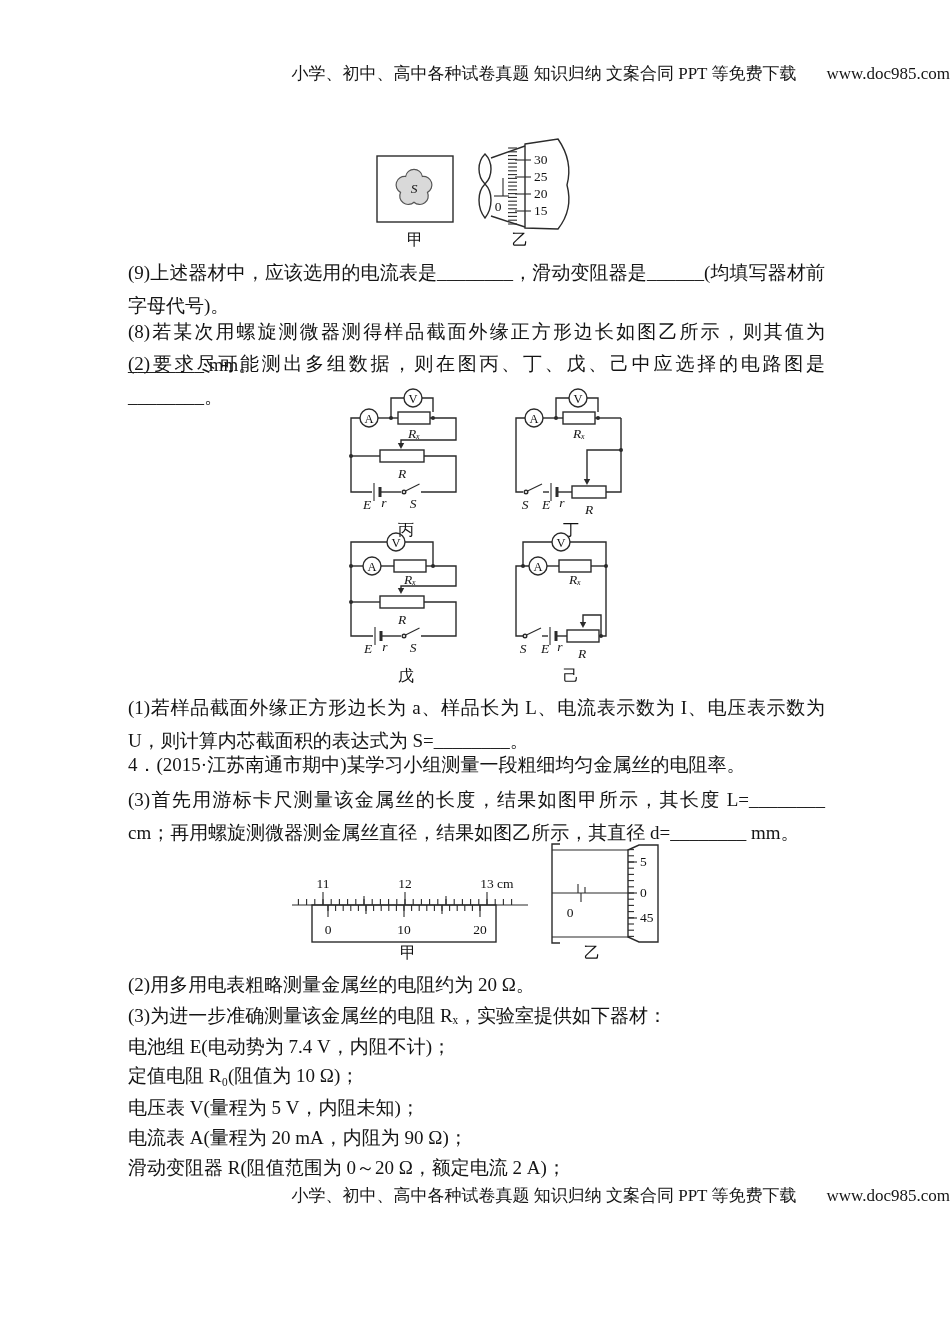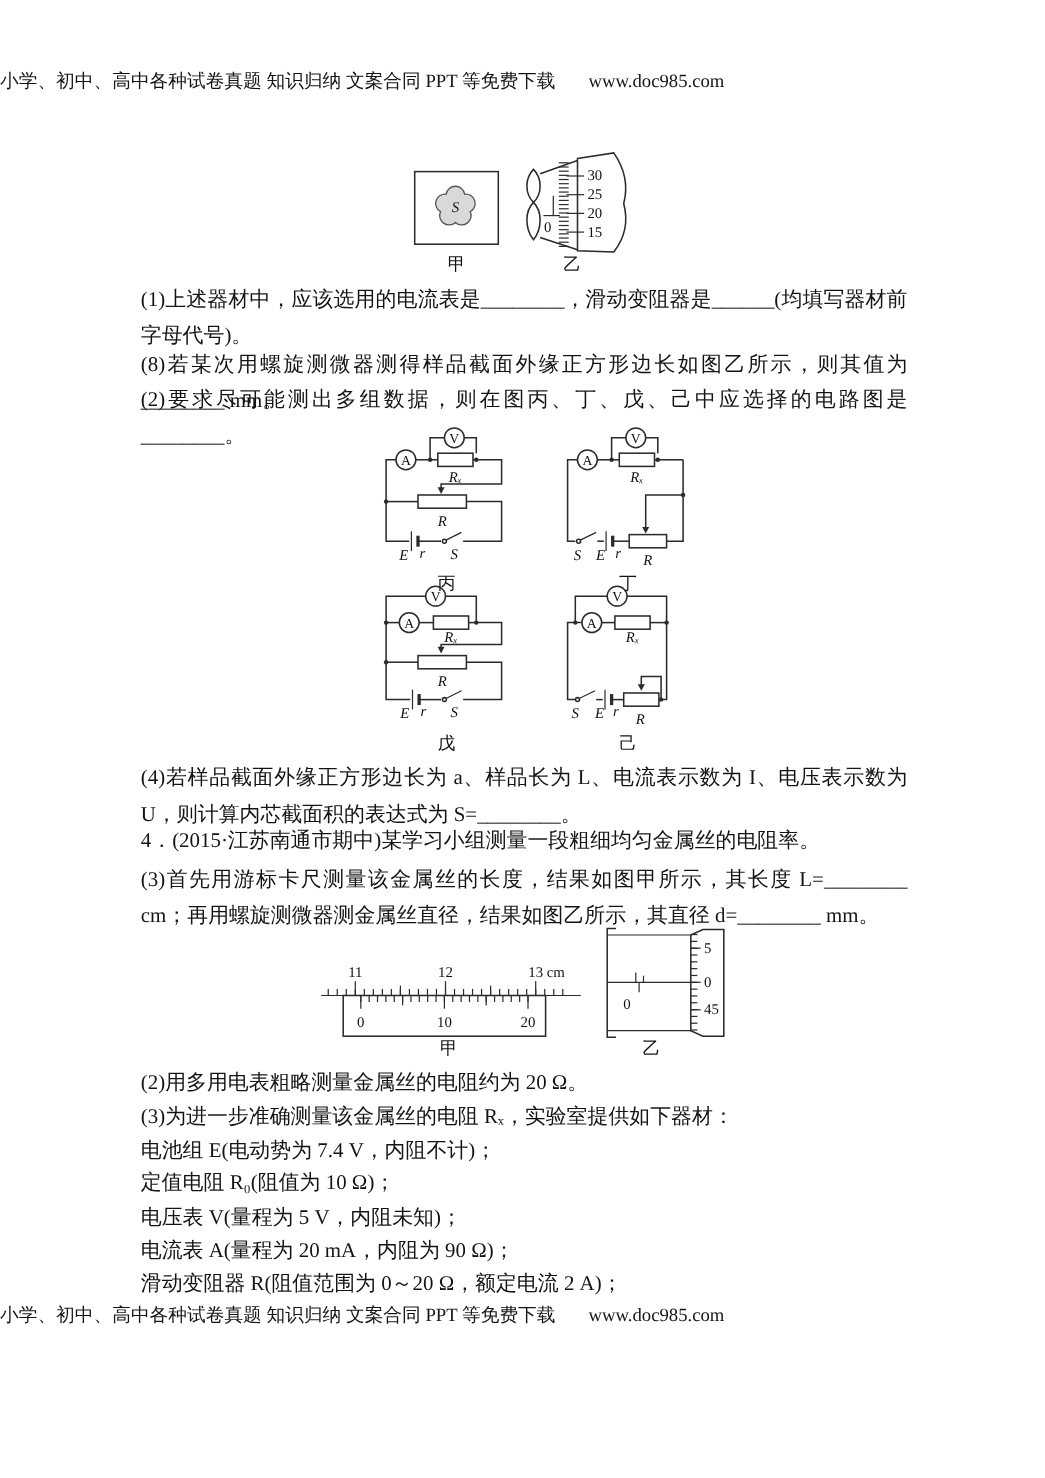--- a/index.html
+++ b/index.html
@@ -1,20 +1,20 @@
 <!DOCTYPE html>
 <html><head>
 <meta charset="utf-8">
 <style>
   html,body{margin:0;padding:0}
   body{
     width:950px;height:1344px;position:relative;background:#ffffff;
     font-family:"Liberation Serif","DejaVu Serif",serif;color:#141414;
   }
-  .center-line{position:absolute;left:0;width:950px;text-align:left;font-size:17px;white-space:nowrap}
+  .center-line{position:absolute;left:0;width:950px;text-align:right;font-size:17px;white-space:nowrap}
   .center-line .url{margin-left:30px}
   .para{position:absolute;left:128px;width:697px;font-size:19px;line-height:33px;text-align:justify}
   .fig{position:absolute}
   svg{display:block;overflow:visible}
   svg .w{fill:none;stroke:#2b2b2b;stroke-width:1.4;stroke-linejoin:miter}
   svg line{stroke:#2b2b2b;stroke-width:1.1}
   svg .thick{stroke-width:3}
   svg .res{fill:#ffffff;stroke:#2b2b2b;stroke-width:1.4}
   svg .dot{fill:#2b2b2b;stroke:none}
   svg .arr{fill:#2b2b2b;stroke:none}
@@ -78,21 +78,21 @@
       <path class="w" d="M157,6 L190,1 C201,17 203,32 199,47 C203,62 201,77 190,91 L157,90 Z"></path>
       <text class="num" x="166" y="26">30</text>
       <text class="num" x="166" y="43">25</text>
       <text class="num" x="166" y="60">20</text>
       <text class="num" x="166" y="77">15</text>
       <text class="cjk" x="152" y="107" text-anchor="middle">乙</text>
     </g>
   </svg>
 </div>
 
-<div class="para" style="top:256px">(1)上述器材中，应该选用的电流表是________，滑动变阻器是______(均填写器材前字母代号)。</div>
+<div class="para" style="top:256px">(9)上述器材中，应该选用的电流表是________，滑动变阻器是______(均填写器材前字母代号)。</div>
 <div class="para" style="top:315px">(8)若某次用螺旋测微器测得样品截面外缘正方形边长如图乙所示，则其值为________ mm。</div>
 <div class="para" style="top:347px">(2)要求尽可能测出多组数据，则在图丙、丁、戊、己中应选择的电路图是________。</div>
 
 <div class="fig" style="left:336px;top:386px">
   <svg width="145" height="152" viewBox="0 0 145 152">
     <path class="w" d="M24,32 H15 V106 H36"></path>
     <circle class="w" cx="33" cy="32" r="9"></circle>
     <text class="meter" x="33" y="36.5" text-anchor="middle">A</text>
     <path class="w" d="M42,32 H62"></path>
     <circle class="dot" cx="55" cy="32" r="2"></circle>
@@ -216,21 +216,21 @@
     <polygon class="arr" points="78.8,92 85.2,92 82,98"></polygon>
     <circle class="dot" cx="100" cy="106" r="2"></circle>
     <text class="it" x="22" y="123" text-anchor="middle">S</text>
     <text class="it" x="44" y="123" text-anchor="middle">E</text>
     <text class="it" x="59" y="121" text-anchor="middle">r</text>
     <text class="it" x="81" y="128" text-anchor="middle">R</text>
     <text class="cjk" x="70" y="151" text-anchor="middle">己</text>
   </svg>
 </div>
 
-<div class="para" style="top:691px">(4)若样品截面外缘正方形边长为 a、样品长为 L、电流表示数为 I、电压表示数为 U，则计算内芯截面积的表达式为 S=________。</div>
+<div class="para" style="top:691px">(1)若样品截面外缘正方形边长为 a、样品长为 L、电流表示数为 I、电压表示数为 U，则计算内芯截面积的表达式为 S=________。</div>
 <div class="para" style="top:748px">4．(2015·江苏南通市期中)某学习小组测量一段粗细均匀金属丝的电阻率。</div>
 <div class="para" style="top:783px">(3)首先用游标卡尺测量该金属丝的长度，结果如图甲所示，其长度 L=________ cm；再用螺旋测微器测金属丝直径，结果如图乙所示，其直径 d=________ mm。</div>
 
 <div class="fig" style="left:288px;top:858px">
   <svg width="245" height="102" viewBox="0 0 245 102">
     <line x1="4" y1="47" x2="240" y2="47"></line>
     <g>
         <line x1="10.4" y1="47" x2="10.4" y2="41"></line>
         <line x1="18.6" y1="47" x2="18.6" y2="41"></line>
         <line x1="26.799999999999997" y1="47" x2="26.799999999999997" y2="41"></line>

